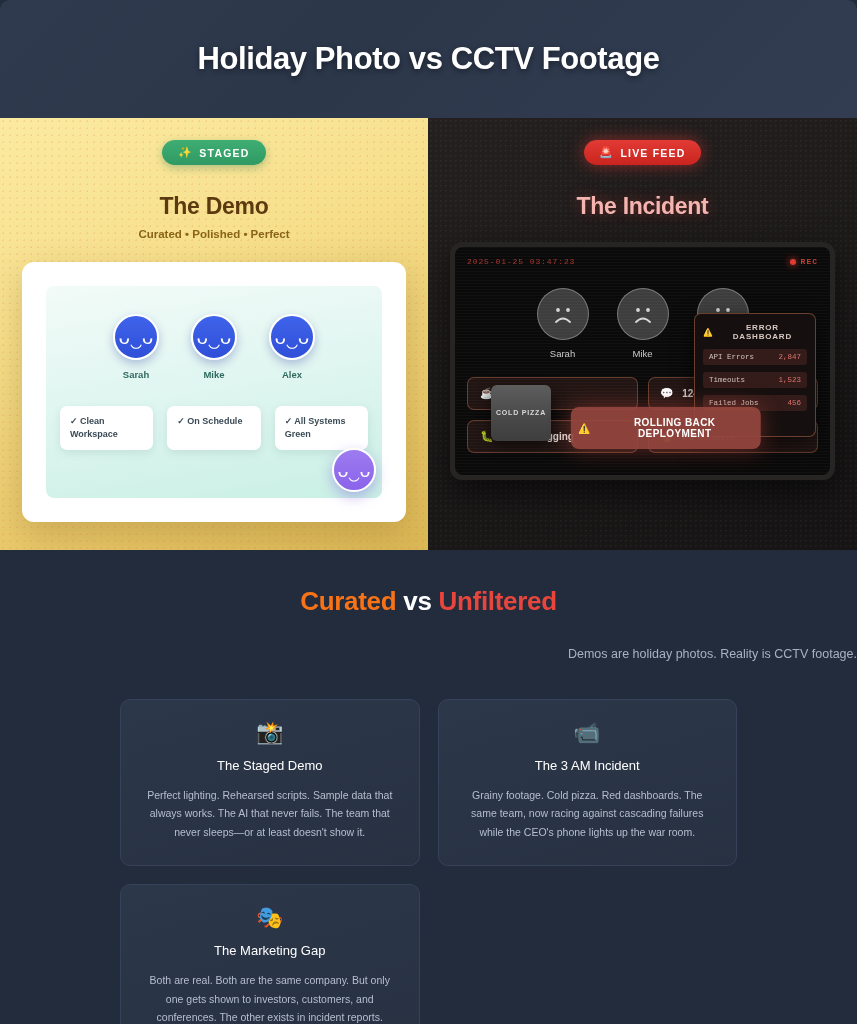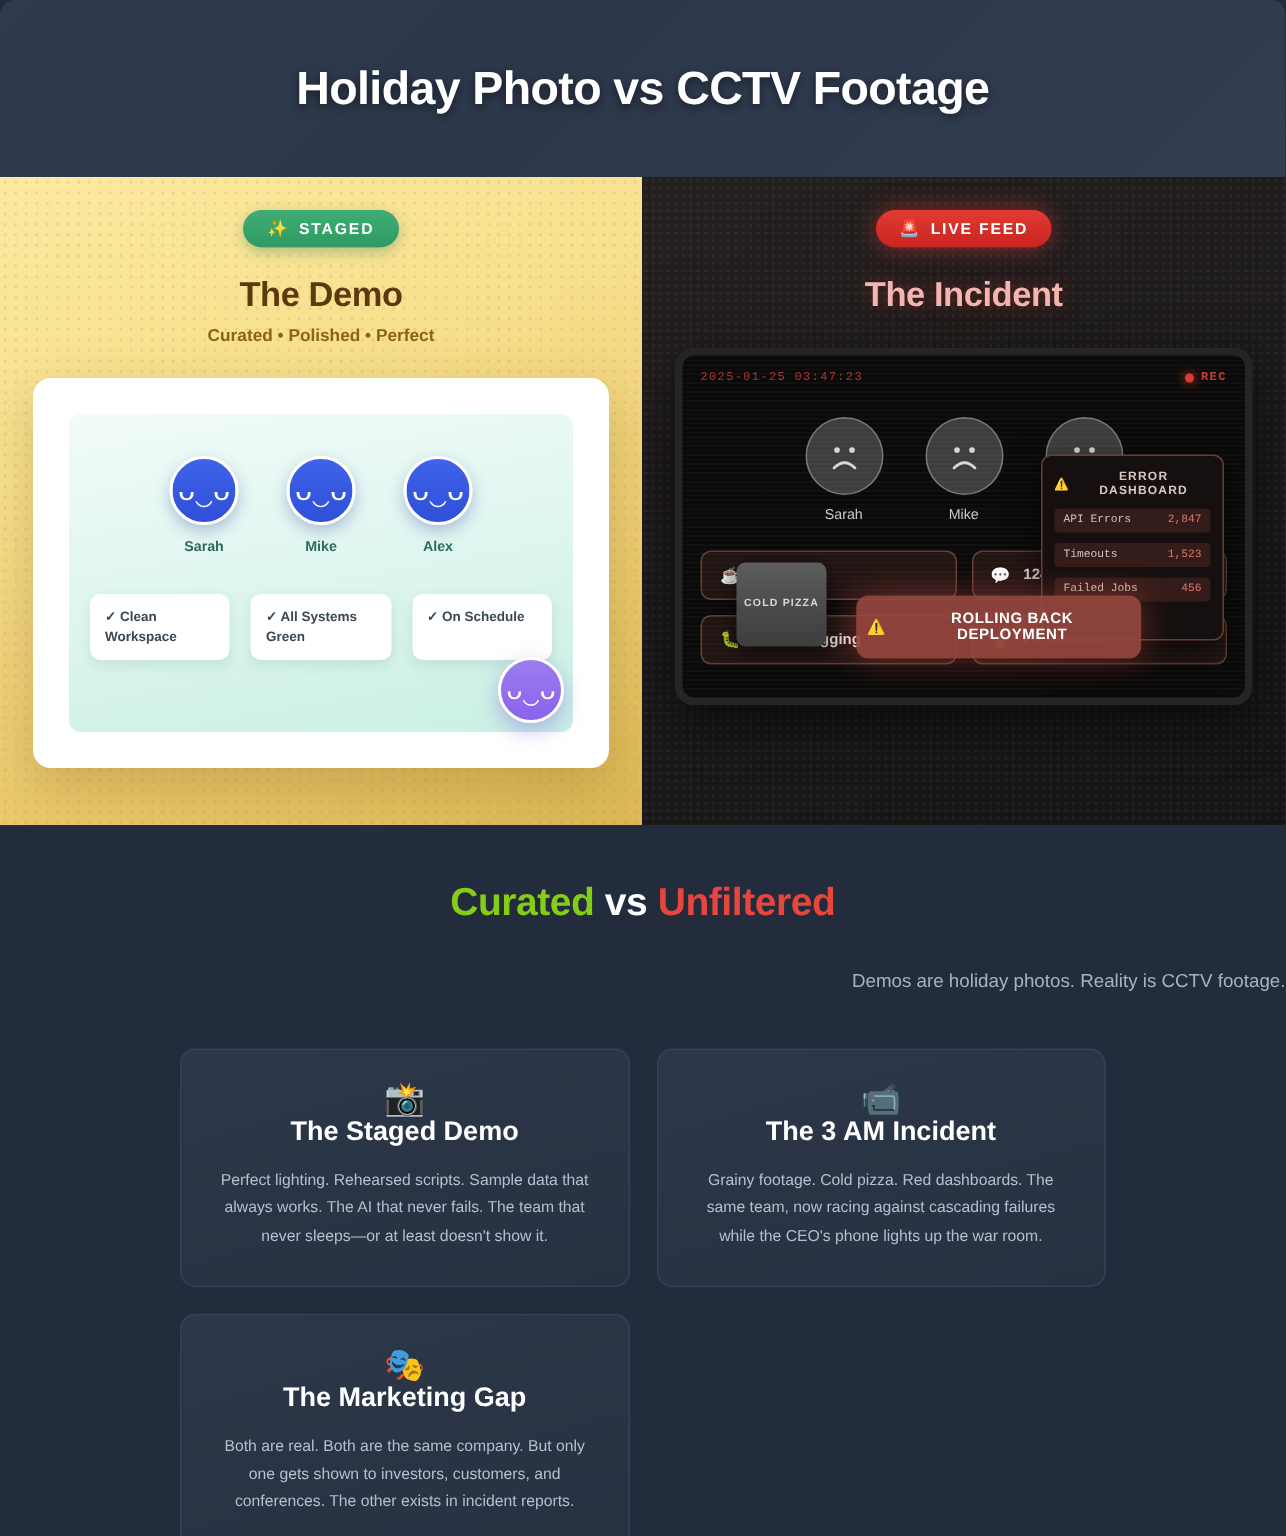--- a/index.html
+++ b/index.html
@@ -87,21 +87,21 @@
     background: linear-gradient(180deg, #3fae73 0%, #2f9a63 100%);
     box-shadow: 0 3px 9px rgba(40,120,80,.35);
   }
   .badge-live {
     background: linear-gradient(180deg, #e23b35 0%, #c9241f 100%);
     box-shadow: 0 0 16px rgba(226,59,53,.55);
   }
   .badge-emoji { font-size: 11px; }
 
   .panel-title {
-    margin-top: 18px;
+    margin-top: 28px;
     font-size: 23px;
     font-weight: bold;
     letter-spacing: -0.3px;
   }
   .panel-title-left { color: #5c3a10; }
   .panel-title-right { color: #f6b4b0; text-shadow: 0 0 14px rgba(230,70,60,.4); }
 
   .panel-sub { margin-top: 8px; font-size: 11.5px; font-weight: bold; }
   .panel-sub-left { color: #8a6418; }
   .panel-sub-right { color: #d9544c; }
@@ -297,21 +297,21 @@
   .bottom {
     background: #222c3c;
     padding: 36px 0 26px 0;
   }
   .vs-title {
     text-align: center;
     font-size: 26px;
     font-weight: bold;
     letter-spacing: -0.3px;
   }
-  .vs-curated { color: #84cc16; }
+  .vs-curated { color: #f97316; }
   .vs-vs { color: #ffffff; }
   .vs-unfiltered { color: #e8463c; }
   .vs-sub {
     text-align: right;
     margin-top: 30px;
     font-size: 12.5px;
     color: #a9b2c3;
     padding-left: 24px;
   }
 
@@ -323,22 +323,23 @@
   }
   .info-card {
     background: linear-gradient(165deg, #2c3749 0%, #273142 100%);
     border: 1px solid #36415a;
     border-radius: 10px;
     padding: 22px 20px 24px 20px;
     text-align: center;
   }
   .info-emoji { font-size: 22px; line-height: 1; }
   .info-title {
-    font-size: 18px;
-    font-weight: bold;
+    margin-top: 14px;
+    font-size: 13px;
+    font-weight: normal;
     color: #ffffff;
   }
   .info-body {
     margin-top: 13px;
     font-size: 10.5px;
     line-height: 1.75;
     color: #b6bfcf;
   }
 </style>
 </head>
@@ -372,22 +373,22 @@
               <div class="avatar-name">Mike</div>
             </div>
             <div class="avatar-cell">
               <div class="avatar">ᴗ‿ᴗ</div>
               <div class="avatar-name">Alex</div>
             </div>
           </div>
 
           <div class="check-row">
             <div class="check-card">✓ Clean Workspace</div>
+            <div class="check-card">✓ On Schedule</div>
             <div class="check-card">✓ All Systems Green</div>
-            <div class="check-card">✓ On Schedule</div>
           </div>
 
           <div class="purple-face">ᴗ‿ᴗ</div>
         </div>
       </div>
     </div>
   </div>
 
   <div class="panel panel-right">
     <div class="panel-inner">

